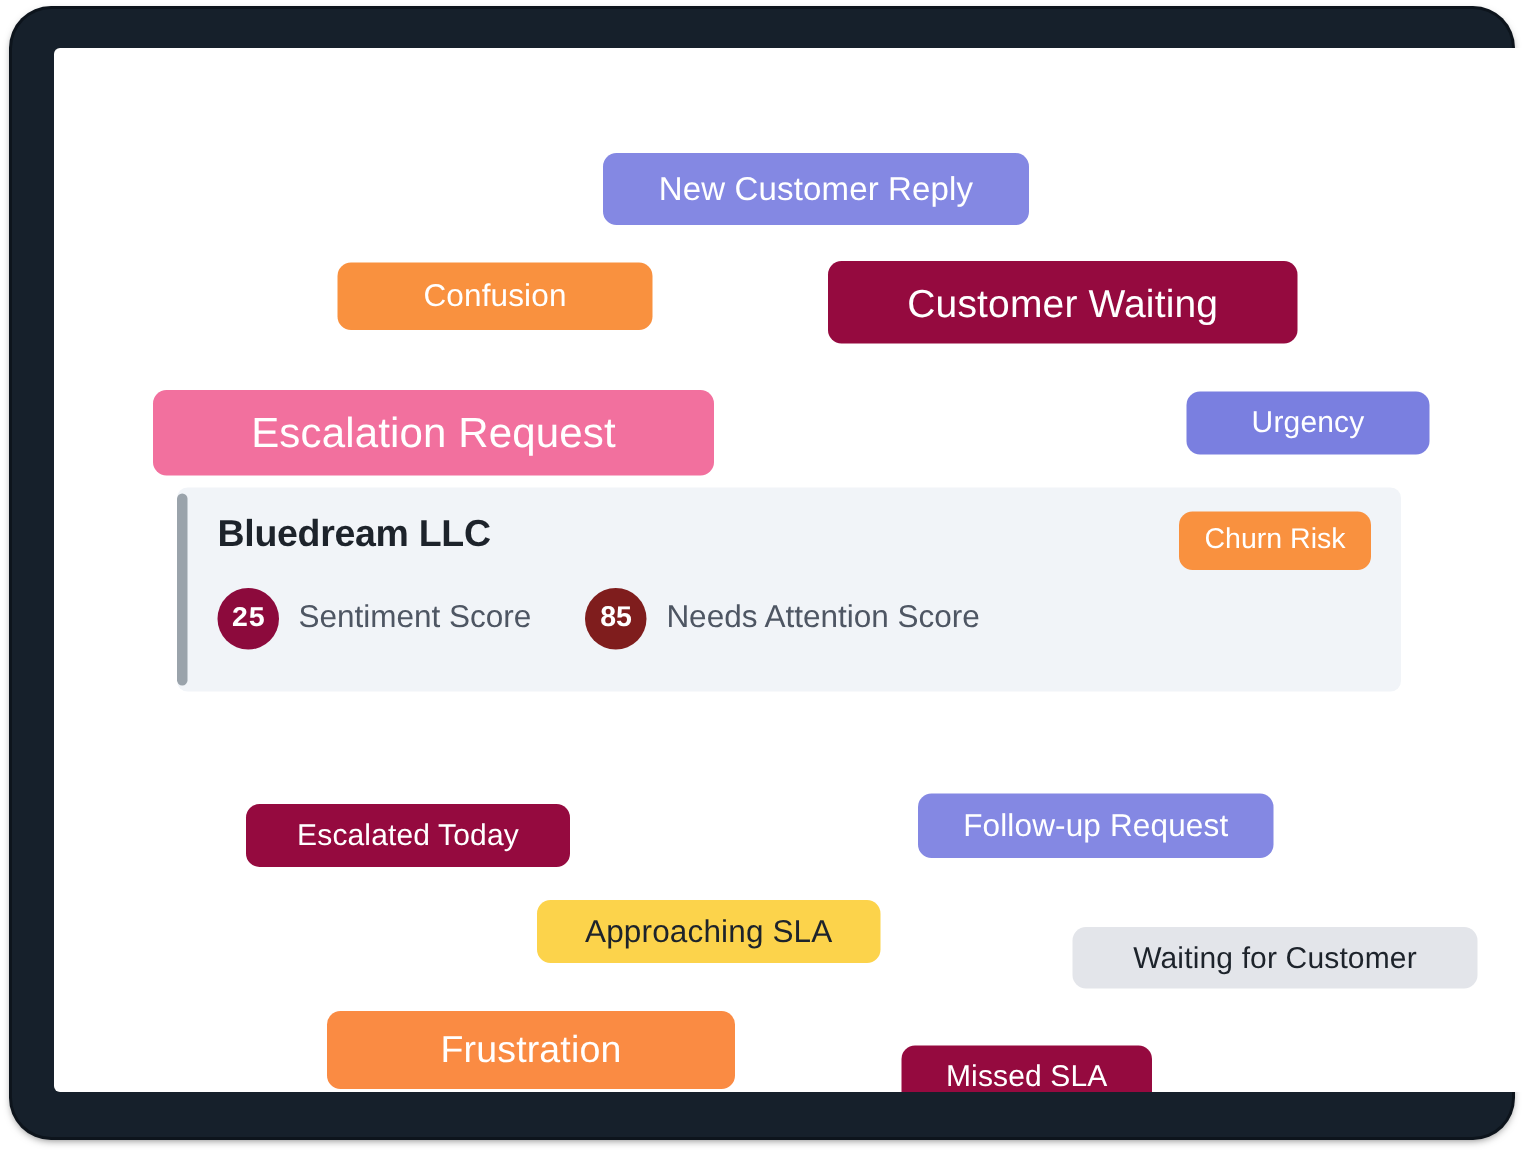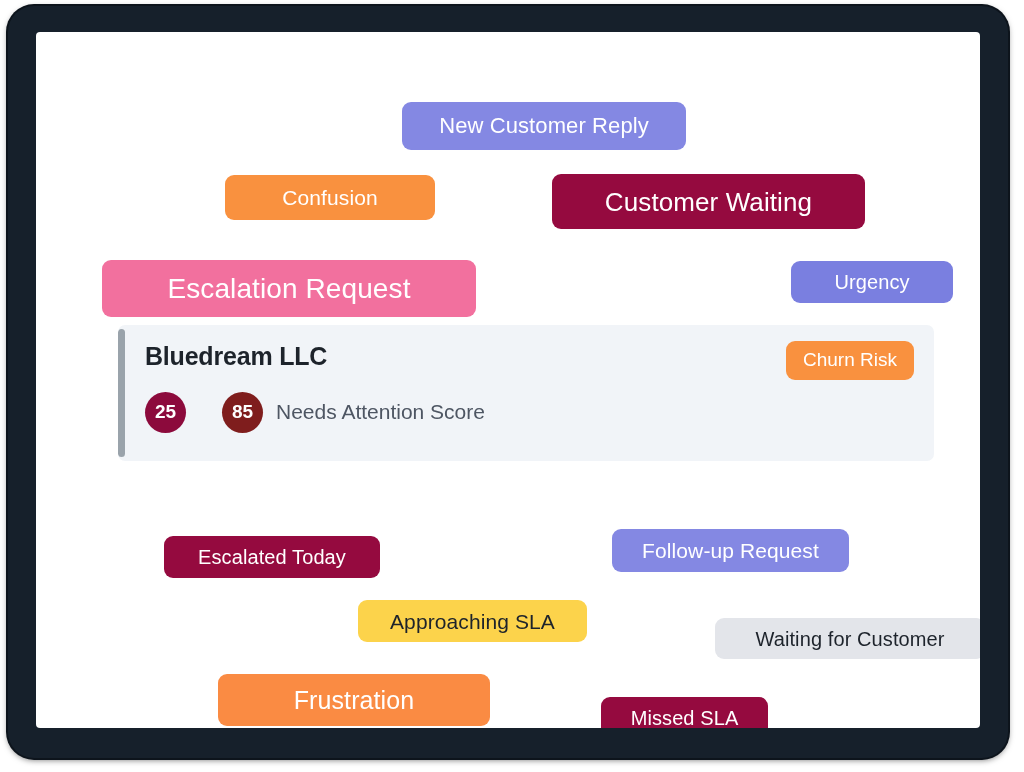--- a/index.html
+++ b/index.html
@@ -122,21 +122,21 @@
     color: #4e5663;
     margin-left: 13px;
     white-space: nowrap;
   }
   #needs-attention-group { margin-left: 36px; }
 </style>
 </head>
 <body>
 
 <div id="frame" style="background: rgb(22, 32, 43);">
-  <div id="canvas" style="background: rgb(255, 255, 255);">
+  <div id="canvas" style="background: rgb(255, 255, 255); padding-left: 43px;">
 
     <div id="tag-layer">
         <div class="tag" style="left: 366px; top: 70px; width: 284px; height: 48px; background: rgb(132, 136, 227); color: rgb(255, 255, 255); font-size: 22px;">New Customer Reply</div>
         <div class="tag" style="left: 189px; top: 143px; width: 210px; height: 45px; background: rgb(249, 145, 63); color: rgb(255, 255, 255); font-size: 21px;">Confusion</div>
         <div class="tag" style="left: 516px; top: 142px; width: 313px; height: 55px; background: rgb(149, 10, 63); color: rgb(255, 255, 255); font-size: 26px;">Customer Waiting</div>
         <div class="tag" style="left: 66px; top: 228px; width: 374px; height: 57px; background: rgb(242, 112, 158); color: rgb(255, 255, 255); font-size: 28px;">Escalation Request</div>
         <div class="tag" style="left: 755px; top: 229px; width: 162px; height: 42px; background: rgb(122, 127, 224); color: rgb(255, 255, 255); font-size: 20px;">Urgency</div>
         <div class="tag" style="left: 128px; top: 504px; width: 216px; height: 42px; background: rgb(149, 10, 63); color: rgb(255, 255, 255); font-size: 20px;">Escalated Today</div>
         <div class="tag" style="left: 576px; top: 497px; width: 237px; height: 43px; background: rgb(132, 136, 227); color: rgb(255, 255, 255); font-size: 21px;">Follow-up Request</div>
         <div class="tag" style="left: 322px; top: 568px; width: 229px; height: 42px; background: rgb(252, 211, 75); color: rgb(29, 35, 43); font-size: 21px;">Approaching SLA</div>
@@ -147,21 +147,22 @@
 
     <div id="account-card" style="background: rgb(241, 244, 248);">
       <div id="card-accent-bar" style="background: rgb(154, 163, 171);"></div>
       <div id="card-body">
         <div id="account-name">Bluedream LLC</div>
 
         <div id="churn-risk-badge" style="background: rgb(249, 145, 63); color: rgb(255, 255, 255);">Churn Risk</div>
 
         <div id="score-row">
           <div class="score-group" id="sentiment-group">
-            <div class="score-bubble" id="sentiment-bubble" style="background: rgb(140, 10, 60);">25</div>
+            <div class="score-bubble" id="sentiment-bubble" style="background: rgb(140, 10, 60); font-family: Liberation Mono, monospace;">25</div>
+            <div class="score-label">Sentiment Score</div>
           </div>
 
           <div class="score-group" id="needs-attention-group">
             <div class="score-bubble" id="attention-bubble" style="background: #7f1d1d;">85</div>
             <div class="score-label">Needs Attention Score</div>
           </div>
         </div>
       </div>
     </div>
 

